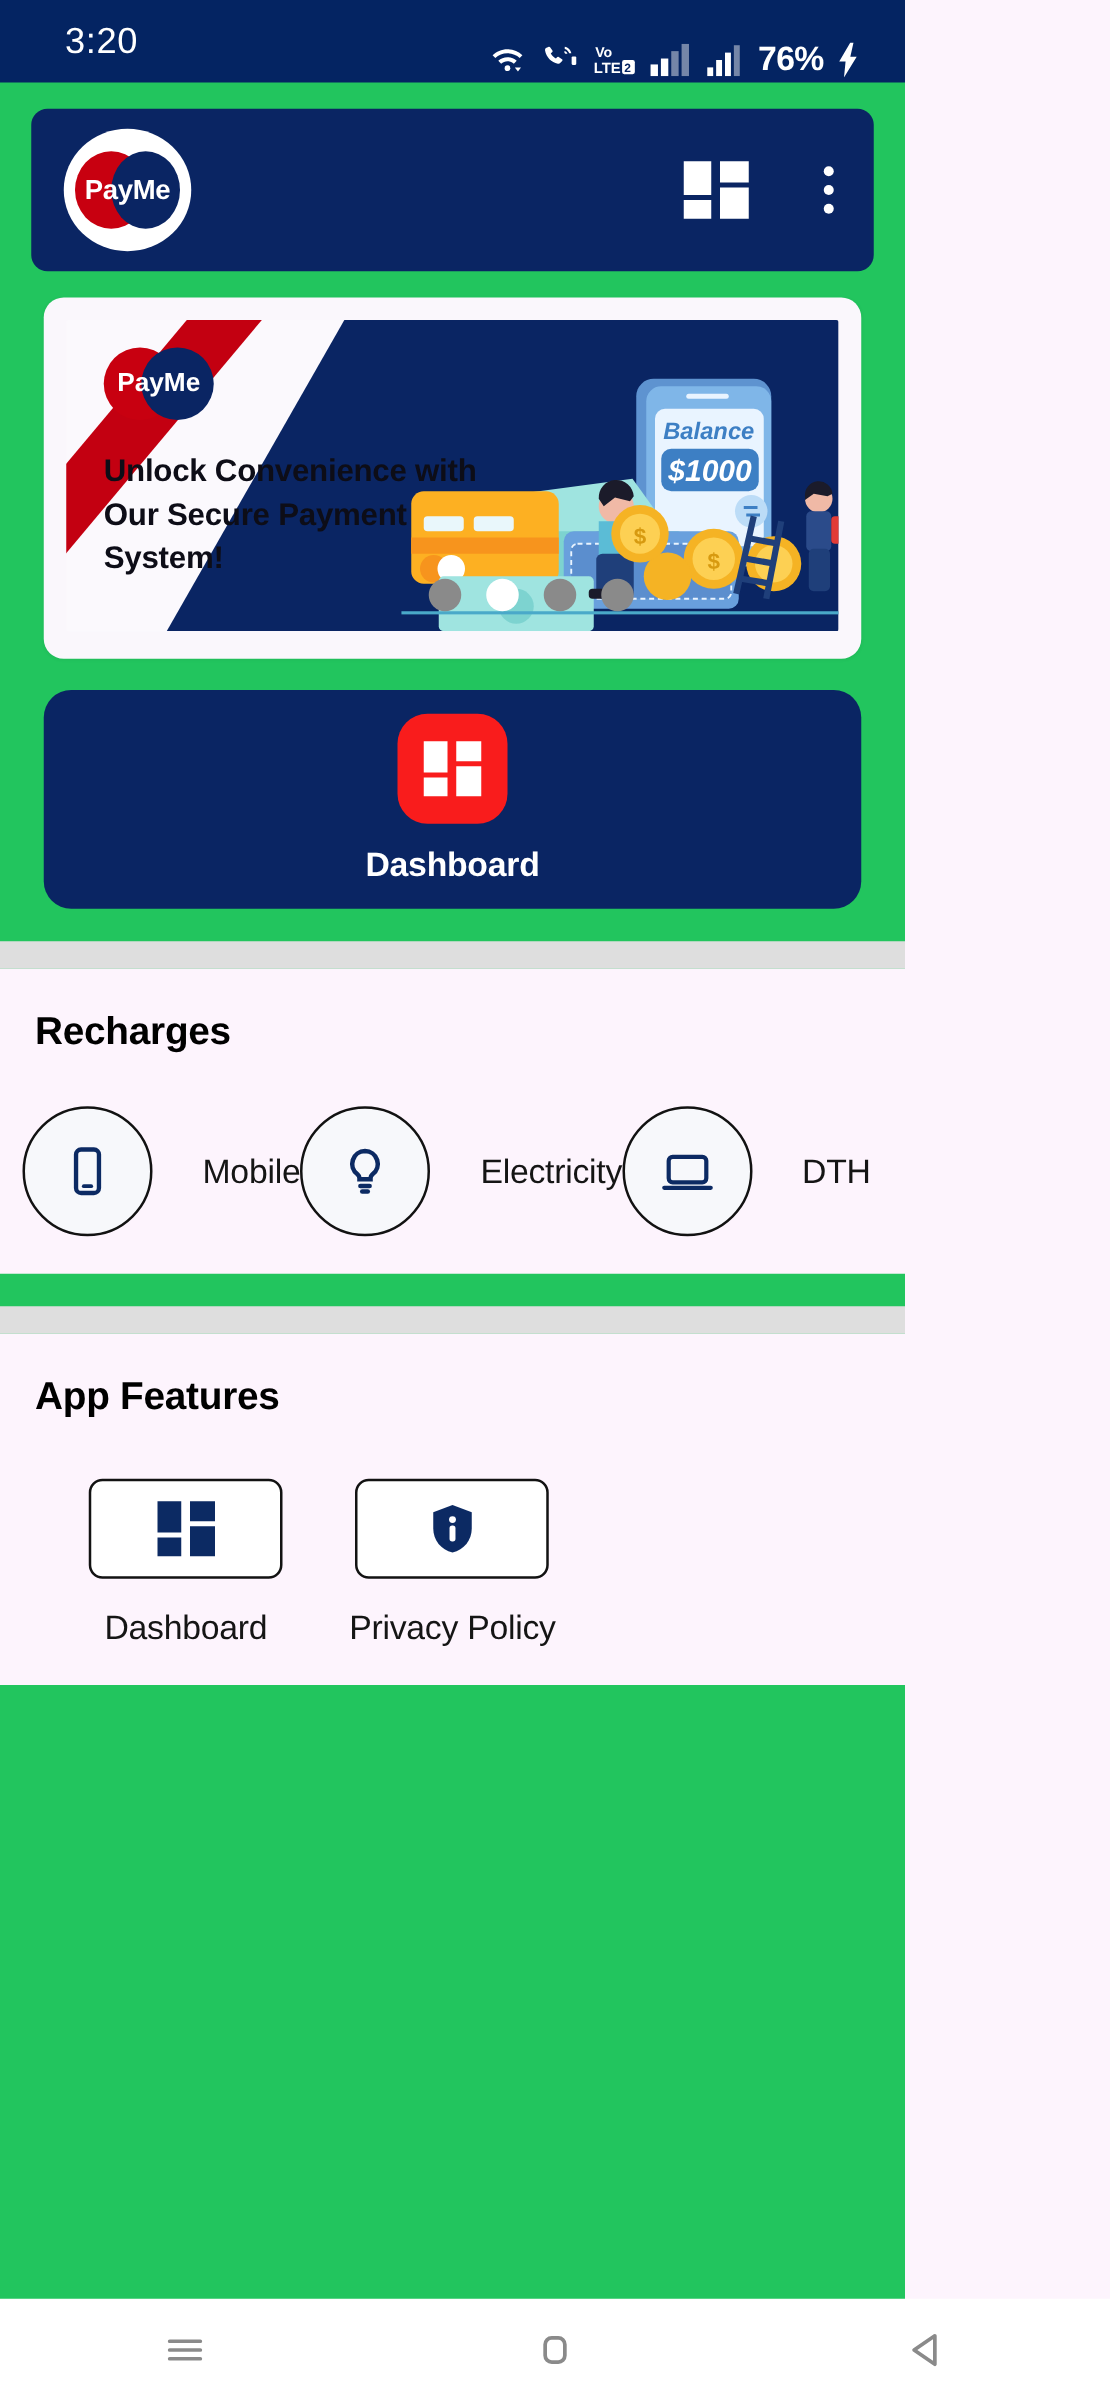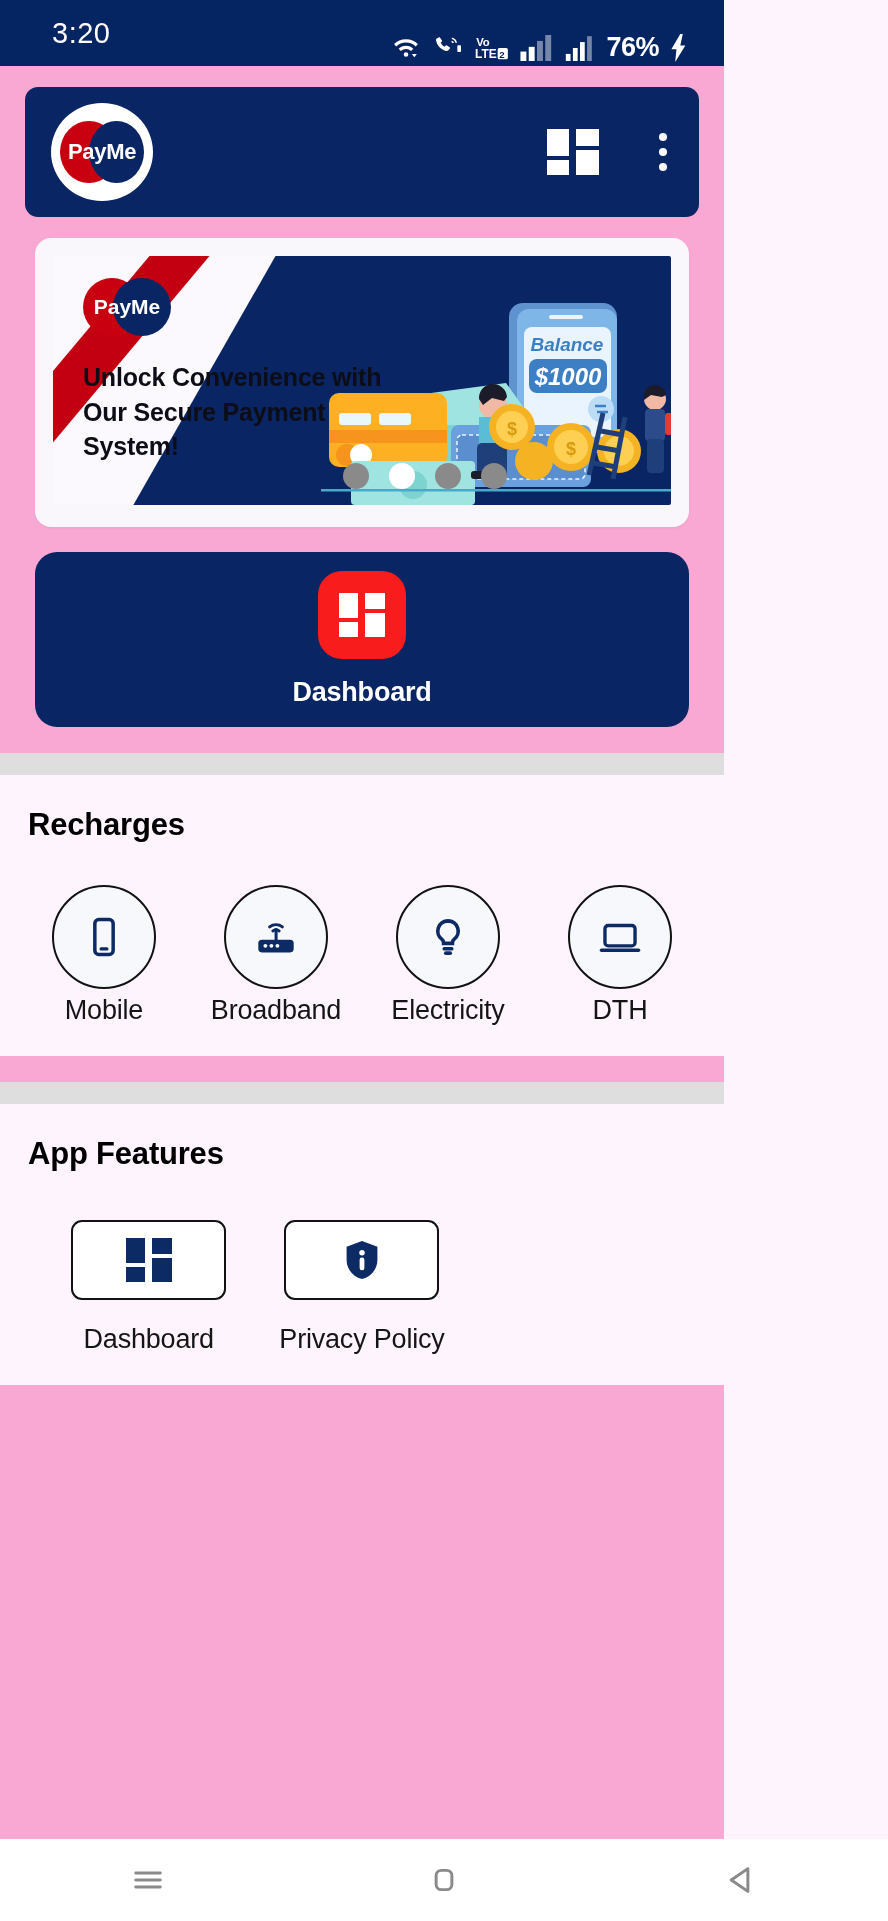--- a/index.html
+++ b/index.html
@@ -2,21 +2,21 @@
 <html><head>
 <meta charset="utf-8">
 <style>
   * { box-sizing: border-box; margin: 0; padding: 0; }
   html, body {
     width: 888px; height: 1921px;
     font-family: "Liberation Sans", sans-serif;
     background: #fdf4fd;
     overflow: hidden;
   }
-  .screen { position: relative; width: 724px; height: 1921px; background: #f9a8d4; }
+  .screen { position: relative; width: 724px; height: 1921px; background: #22c55e; }
 
   
   .statusbar {
     height: 66px; background: #042462; color: #fff;
     display: flex; align-items: center; justify-content: space-between;
     padding: 0 36px 0 52px;
   }
   .status-time { font-size: 29px; letter-spacing: .5px; }
   .status-icons { display: flex; align-items: center; gap: 11px; margin-top: 29px; }
   .status-icons svg { display: block; }
@@ -121,21 +121,21 @@
 
   
   .section { background: #fdf4fd; padding: 22px 0 30px 0; }
   .section-title {
     font-size: 31px; font-weight: 700; color: #000; padding: 10px 0 0 28px; letter-spacing: -.2px;
   }
   .recharge-grid {
     display: grid; grid-template-columns: repeat(4, 1fr);
     row-gap: 18px; padding: 42px 18px 0 18px;
   }
-  .recharge-item { display: flex; flex-direction: column; align-items: center; gap: 6px; }
+  .recharge-item { display: flex; flex-direction: row; align-items: center; gap: 40px; }
   .circle-icon {
     width: 104px; height: 104px; border-radius: 50%;
     border: 2.5px solid #121212; background: #f7f8fb;
     display: flex; align-items: center; justify-content: center;
   }
   .circle-icon svg { display: block; }
   .recharge-label { font-size: 27px; color: #151515; letter-spacing: -.2px; }
 
   
   .features-grid {
@@ -350,34 +350,20 @@
       <div class="recharge-item">
         <span class="circle-icon">
           <svg width="44" height="44" viewBox="0 0 24 24" fill="none" stroke="#0c2a63" stroke-width="1.9">
             <rect x="7" y="2.5" width="10" height="19" rx="2.2"></rect>
             <path d="M10.4 18.5h3.2" stroke-linecap="round" stroke-width="1.7"></path>
           </svg>
         </span>
         <span class="recharge-label">Mobile</span>
       </div>
 
-      <div class="recharge-item">
-        <span class="circle-icon">
-          <svg width="46" height="44" viewBox="0 0 26 24" fill="#0c2a63">
-            <rect x="3" y="13.5" width="20" height="7.2" rx="2"></rect>
-            <rect x="12.2" y="7" width="1.7" height="7"></rect>
-            <circle cx="7" cy="17" r="1.1" fill="#f7f8fb"></circle>
-            <circle cx="10.4" cy="17" r="1.1" fill="#f7f8fb"></circle>
-            <circle cx="13.8" cy="17" r="1.1" fill="#f7f8fb"></circle>
-            <path d="M9.4 6.3a6 6 0 0 1 7.2 0" stroke="#0c2a63" stroke-width="1.7" fill="none" stroke-linecap="round"></path>
-            <path d="M11.2 8.6a3.2 3.2 0 0 1 3.6 0" stroke="#0c2a63" stroke-width="1.6" fill="none" stroke-linecap="round"></path>
-          </svg>
-        </span>
-        <span class="recharge-label">Broadband</span>
-      </div>
 
       <div class="recharge-item">
         <span class="circle-icon">
           <svg width="44" height="44" viewBox="0 0 24 24" fill="none" stroke="#0c2a63" stroke-width="2">
             <path d="M12 3.2a5.6 5.6 0 0 0-3.3 10.1c.6.5.9 1.1.9 1.8v.4h4.8v-.4c0-.7.3-1.3.9-1.8A5.6 5.6 0 0 0 12 3.2z"></path>
             <path d="M10 18.4h4" stroke-linecap="round"></path>
             <path d="M10.8 20.8h2.4" stroke-linecap="round"></path>
           </svg>
         </span>
         <span class="recharge-label">Electricity</span>

